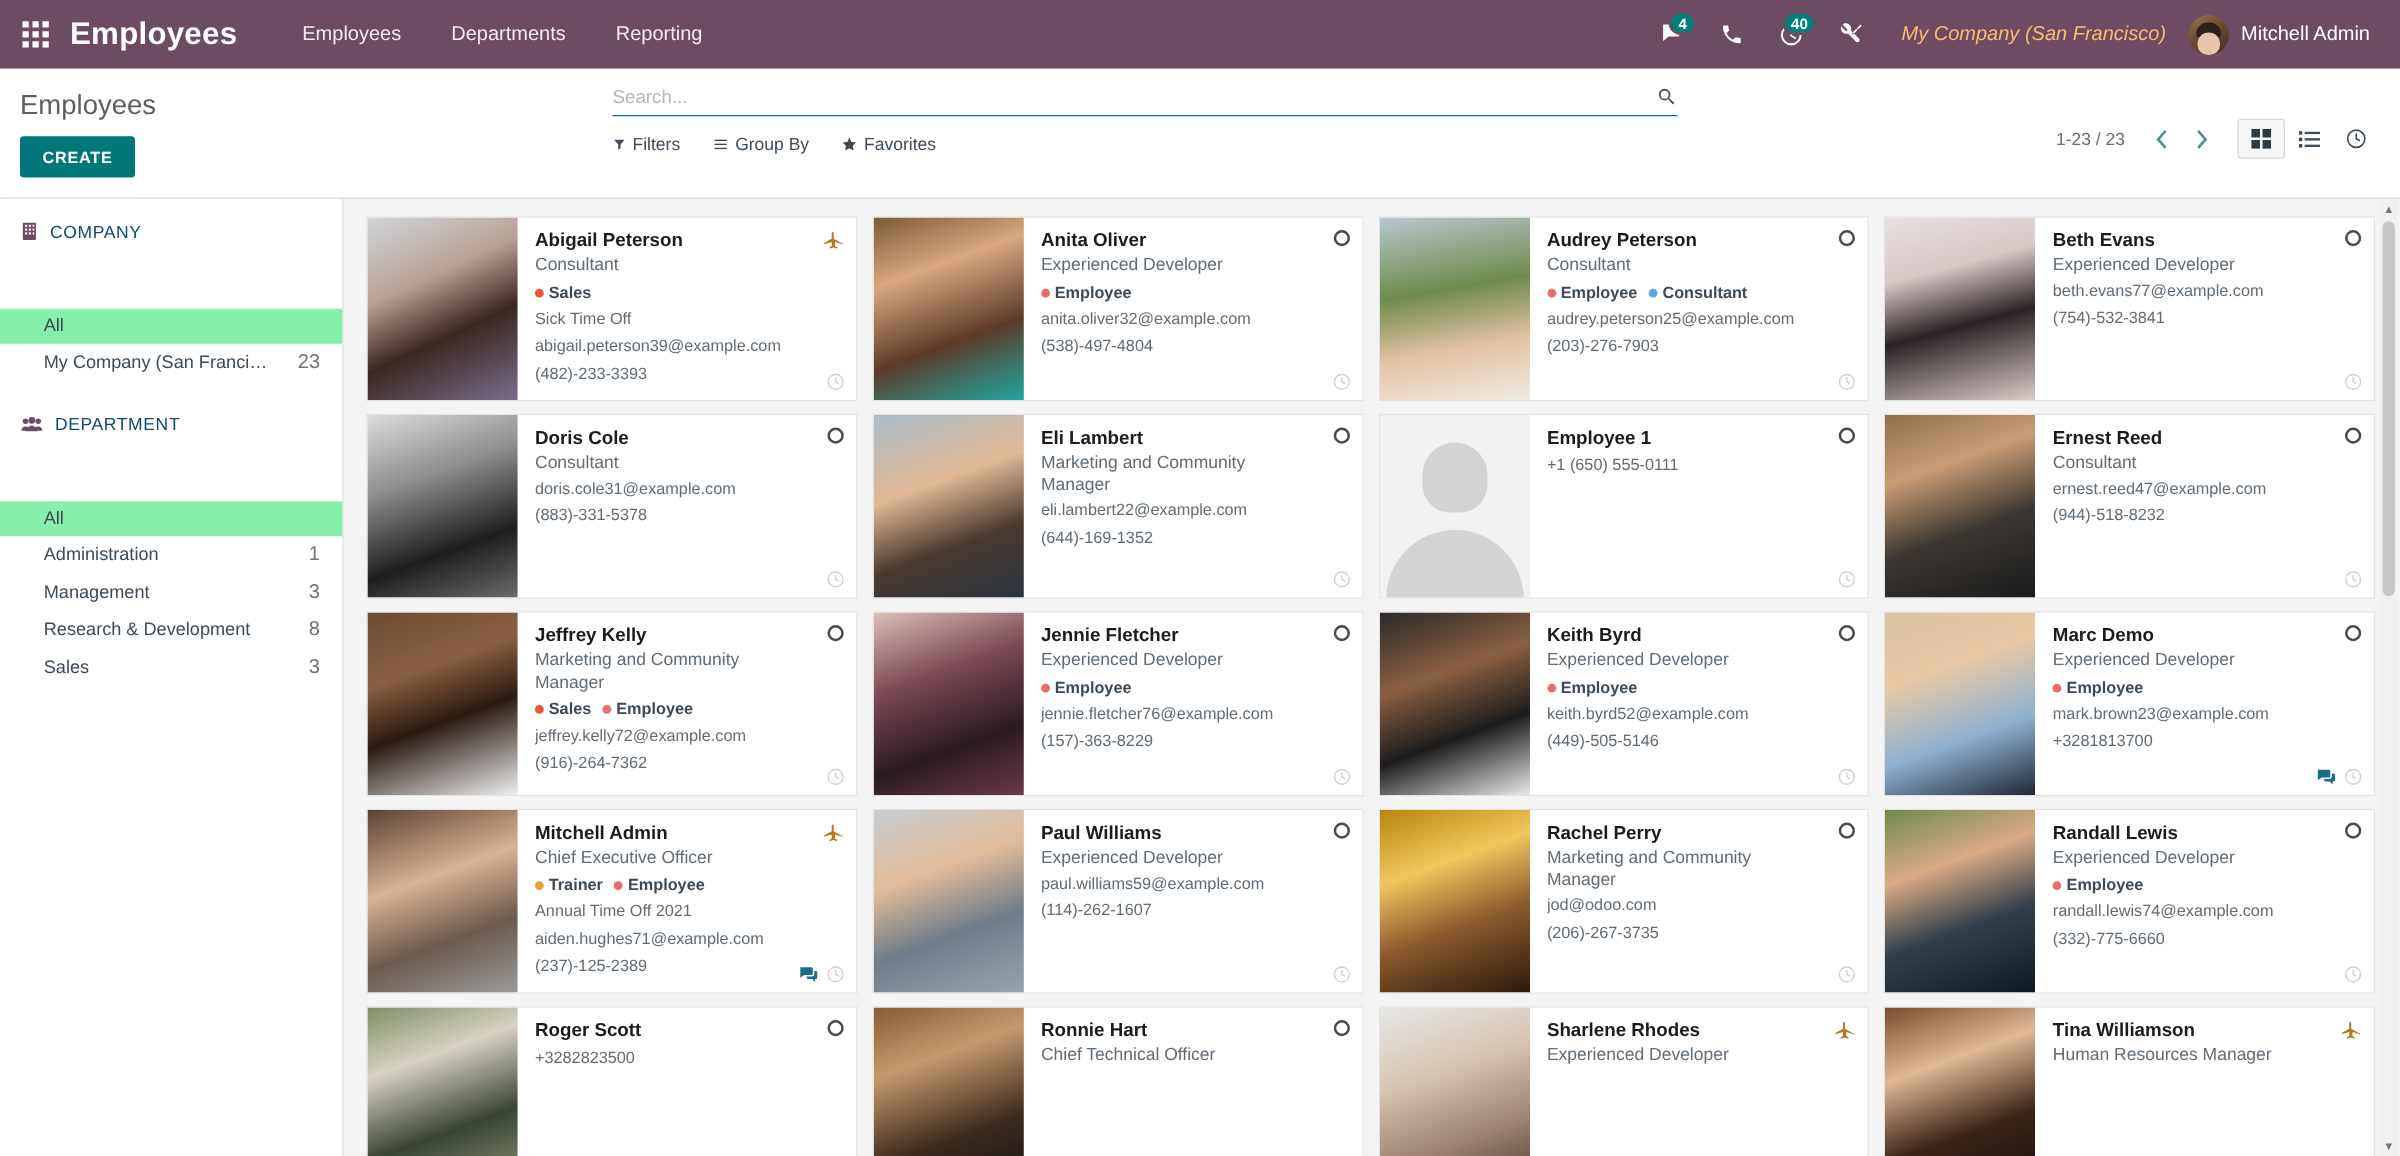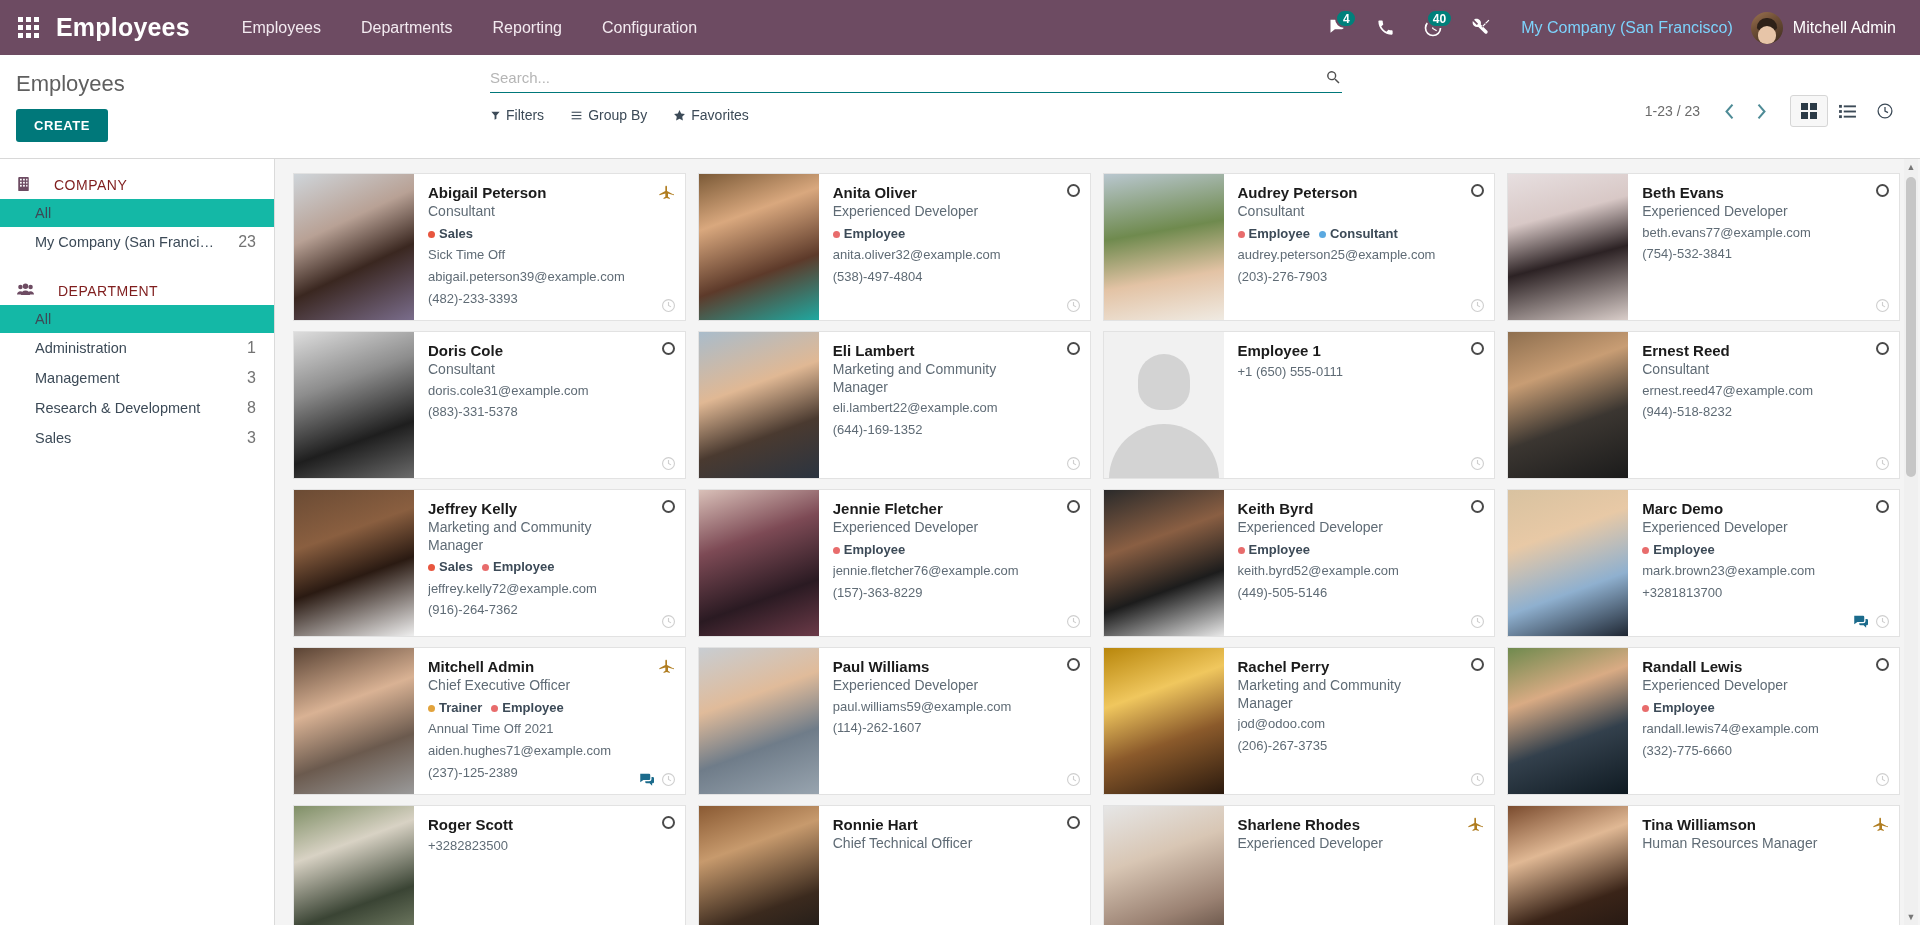--- a/index.html
+++ b/index.html
@@ -33,21 +33,21 @@
     position:relative; width:44px; height:55px; display:flex; align-items:center;
     justify-content:center; color:#fff; cursor:pointer;
   }
   .nav-ico svg { fill:#fff; }
   .badge {
     position:absolute; top:9px; right:2px; background:#00807b; color:#fff;
     border-radius:11px; min-width:22px; height:19px; font-size:12px; font-weight:700;
     display:flex; align-items:center; justify-content:center; padding:0 5px;
     border:2px solid #6d4b62;
   }
-  .company-name { font-size:16px; color:#7dd3fc; padding:0 14px; white-space:nowrap; cursor:pointer;}
+  .company-name { font-size:16px; color:#fdba74; padding:0 14px; white-space:nowrap; cursor:pointer;font-style:italic;}
   .user-menu { display:flex; align-items:center; gap:10px; cursor:pointer; padding-right:10px;}
   .avatar {
     width:32px;height:32px;border-radius:50%;overflow:hidden;flex:none;
     background:linear-gradient(150deg,#9d7452 0%,#6f4f36 40%,#3d2c20 100%);
     position:relative;
   }
   .avatar::after{
     content:""; position:absolute; left:7px; top:14px; width:18px; height:18px;
     border-radius:50% 50% 45% 45%; background:#e7c5a8;
   }
@@ -100,30 +100,30 @@
   }
   .vbtn.active { background:#f7f7f7; border-color:#d6d6d6; border-radius:3px; }
 
   
   .page { display:flex; height:calc(925px - 55px - 104px); }
   .sidebar {
     width:275px; flex:none; border-right:1px solid #dadada; background:#fff;
     padding:16px 0 0 0; overflow:hidden;
   }
   .sb-section {
-    display:flex; gap:24px; padding:2px 0 6px 17px;
-    font-size:14px; color:#7f1d1d; letter-spacing:.5px; font-weight:400;
+    display:flex; align-items:center; gap:10px; padding:2px 0 6px 17px;
+    font-size:14px; color:#0c4a6e; letter-spacing:.5px; font-weight:400;
   }
   .sb-section .ico { color:#6d4b62; display:flex; }
   .sb-list { margin-bottom:24px; }
   .sb-item {
     display:flex; align-items:center; justify-content:space-between;
     padding:6px 18px 6px 35px; font-size:14.5px; color:#3c4a57; cursor:pointer;
   }
-  .sb-item.active { background:#14b8a6; }
+  .sb-item.active { background:#86efac;margin-top:48px; }
   .sb-item .cnt { font-size:16px; color:#737373; }
 
   
   .kanban {
     flex:1; background:#f4f4f4; overflow:hidden; position:relative;
     padding:14px 20px 0 18px;
   }
   .k-grid { display:grid; grid-template-columns:repeat(4,1fr); gap:10px 12px; }
   .card {
     background:#fff; border:1px solid #e2e2e2; display:flex; height:148px;
@@ -190,21 +190,20 @@
         <i></i>
         <i></i>
         <i></i>
     </span>
   </div>
   <div class="brand">Employees</div>
   <nav class="nav-links">
     <a href="#">Employees</a>
     <a href="#">Departments</a>
     <a href="#">Reporting</a>
-    <a href="#">Configuration</a>
   </nav>
 
   <div class="nav-right">
     <div class="nav-ico">
       <svg width="21" height="21" viewBox="0 0 24 24">
         <path d="M4 3h13a2 2 0 0 1 2 2v7a2 2 0 0 1-2 2H9l-5 4V3z"></path>
       </svg>
       <span class="badge">4</span>
     </div>
     <div class="nav-ico">

